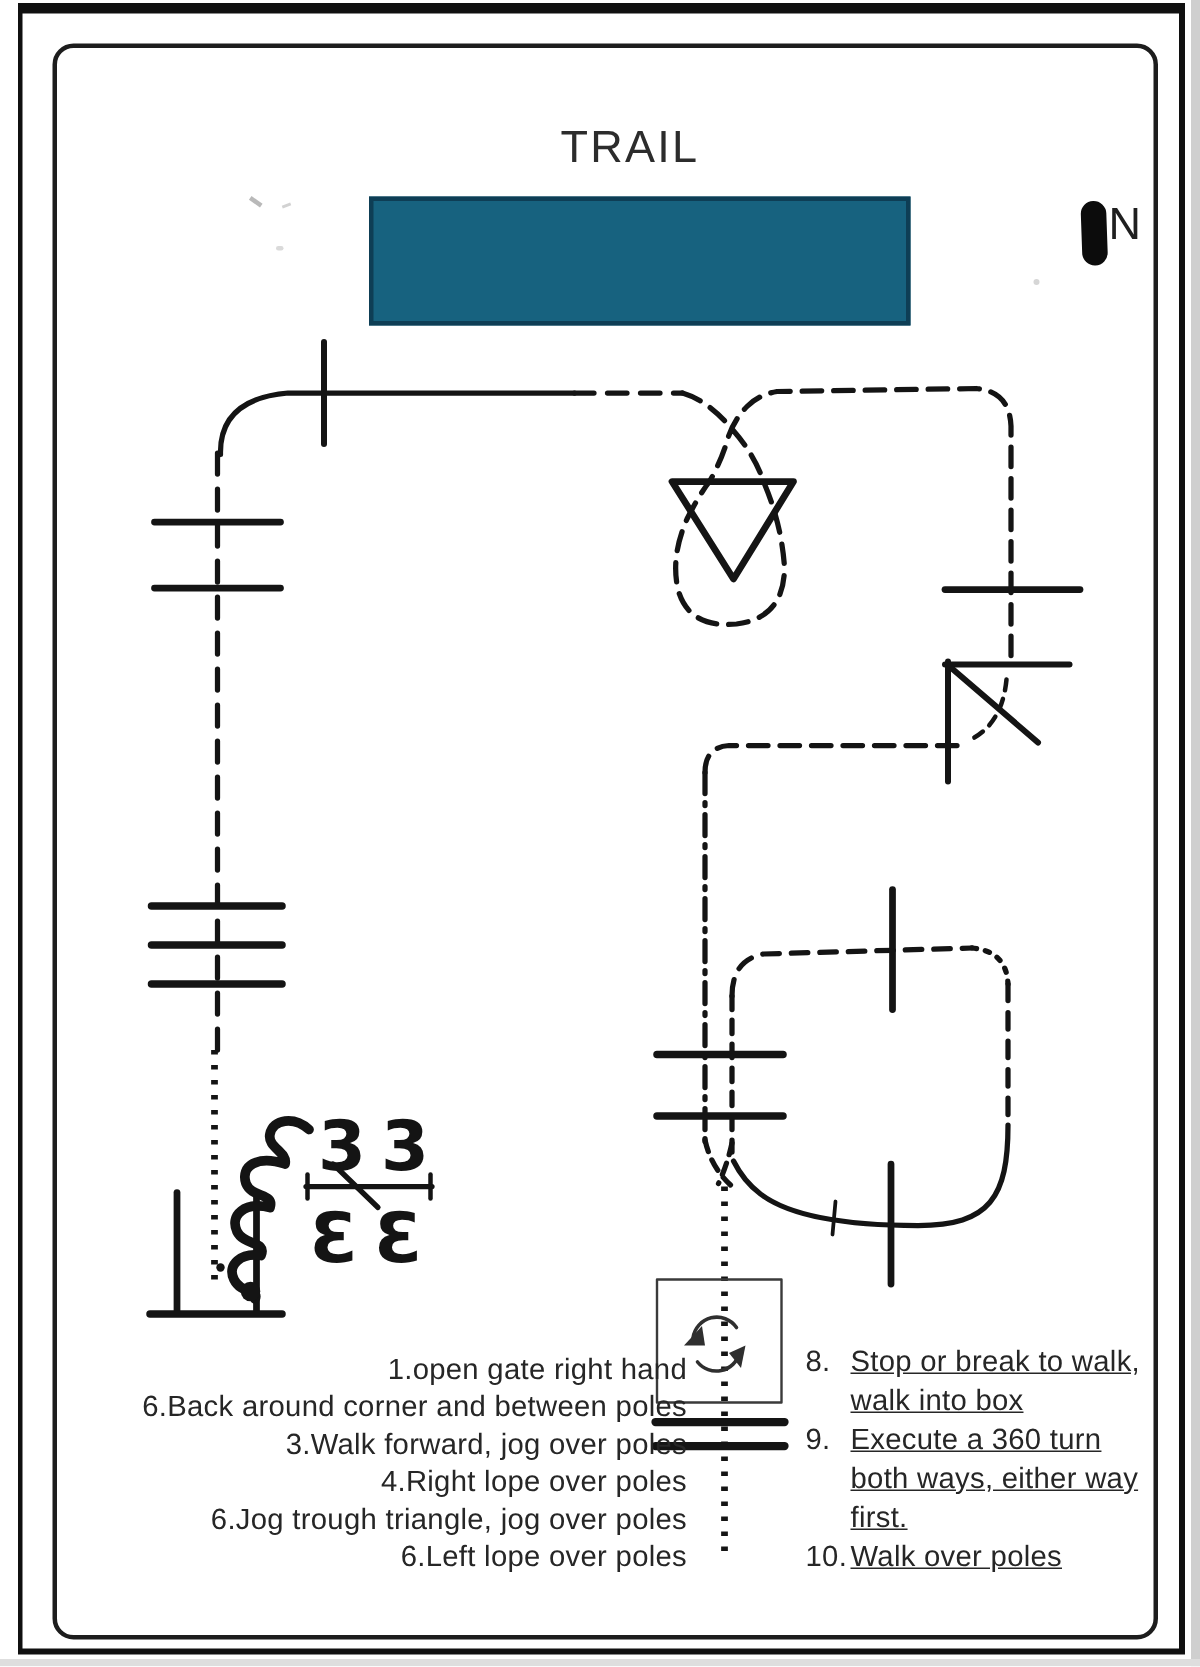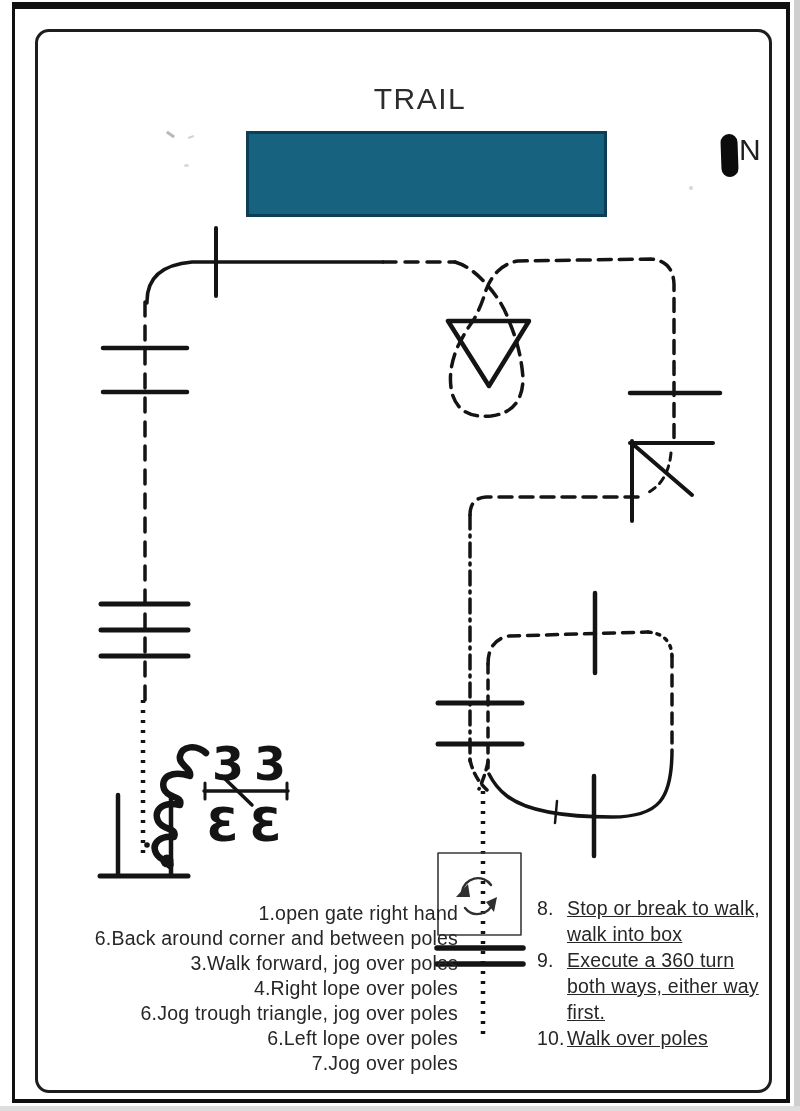--- a/index.html
+++ b/index.html
@@ -171,21 +171,20 @@
     </g>
   </svg>
 
   <div class="list-left">
     <div class="li">1.open gate right hand</div>
     <div class="li">6.Back around corner and between poles</div>
     <div class="li">3.Walk forward, jog over poles</div>
     <div class="li">4.Right lope over poles</div>
     <div class="li">6.Jog trough triangle, jog over poles</div>
     <div class="li">6.Left lope over poles</div>
-    <div class="li">7.Jog over poles</div>
   </div>
 
   <div class="list-right">
     <div class="ri">
       <span class="num">8.</span>
       <span class="txt">Stop or break to walk,
 walk into box</span>
     </div>
     <div class="ri">
       <span class="num">9.</span>

